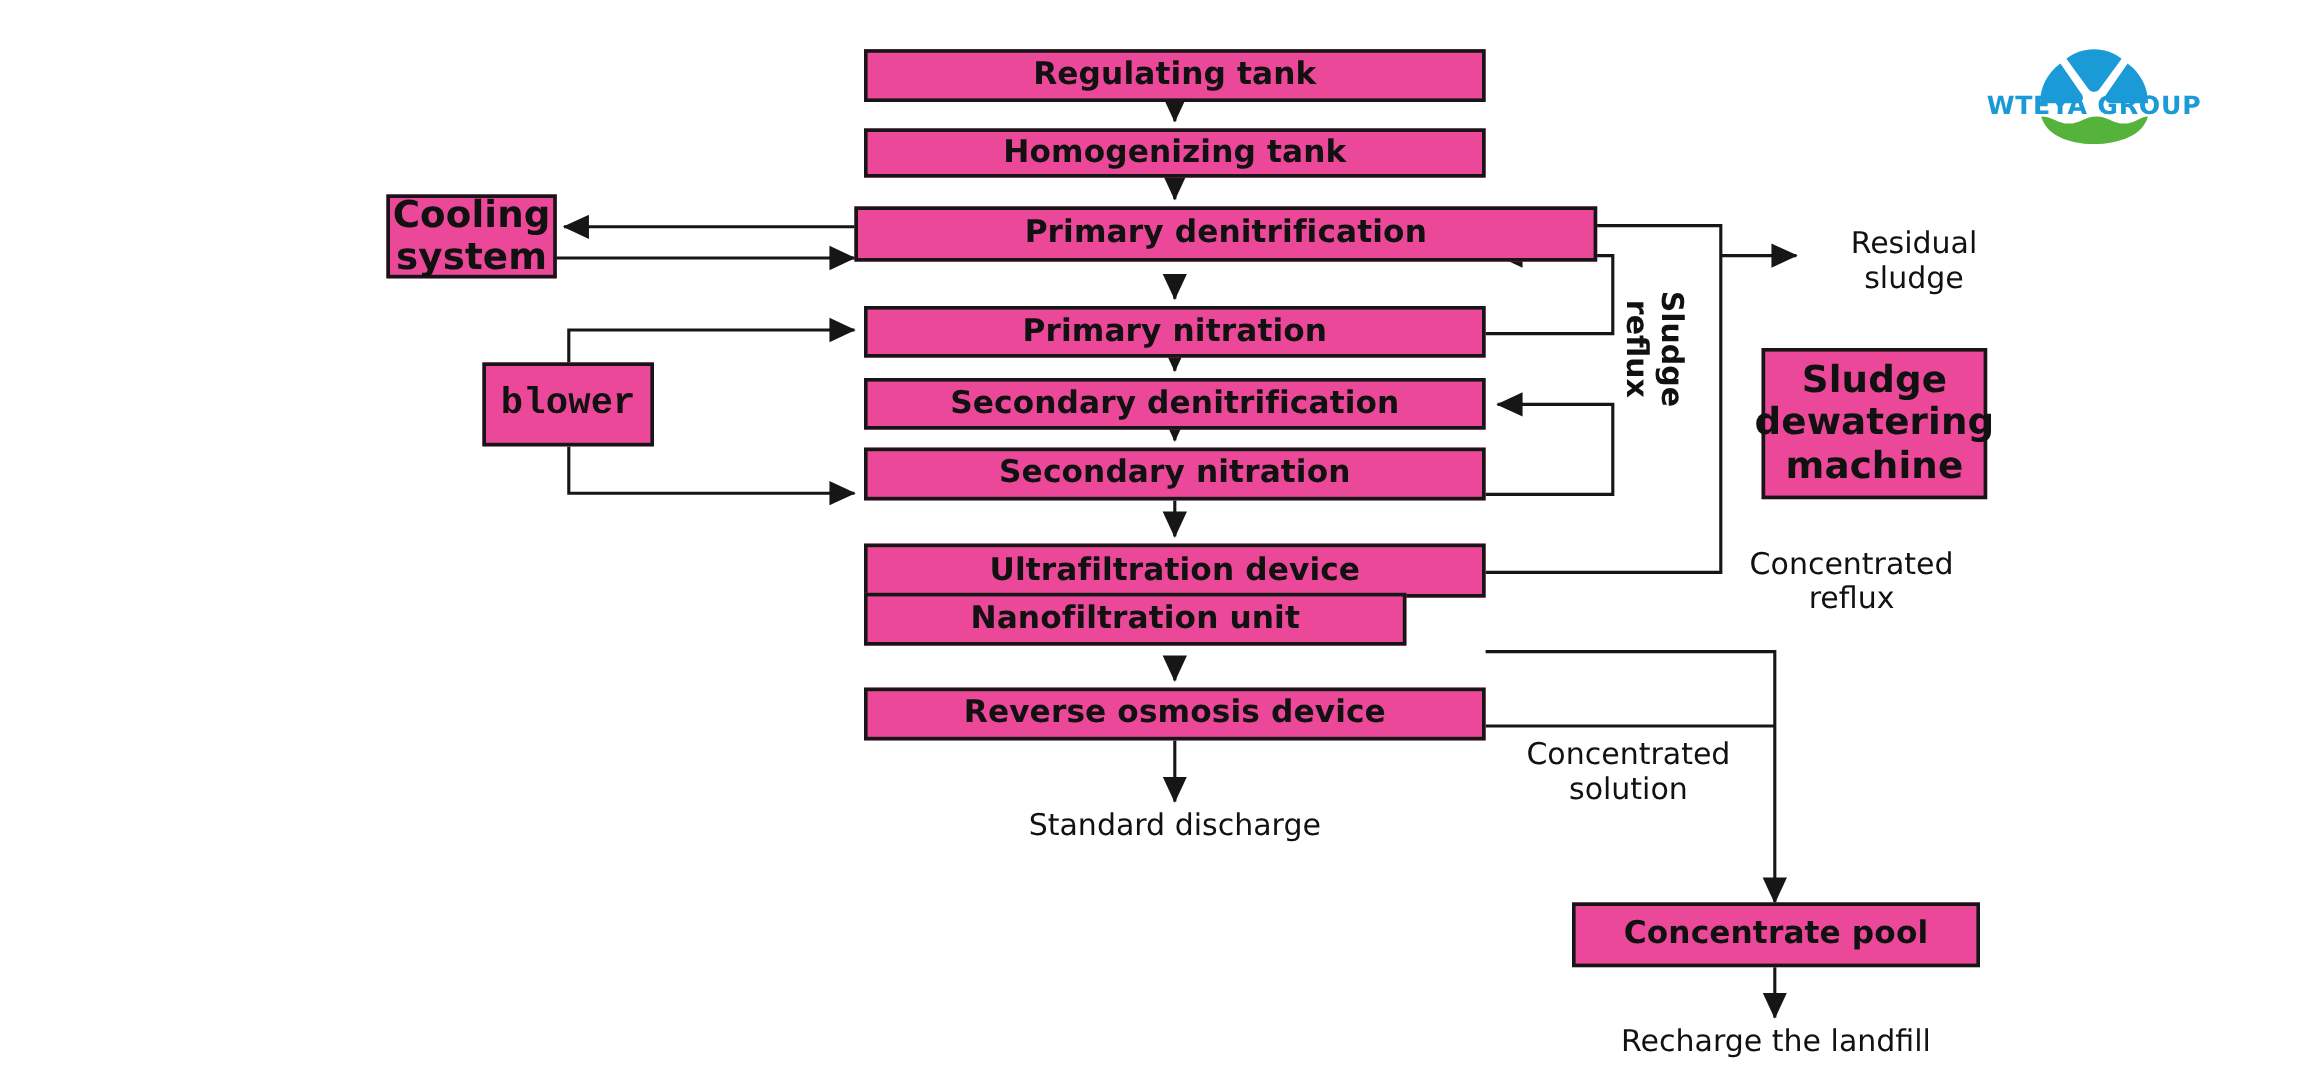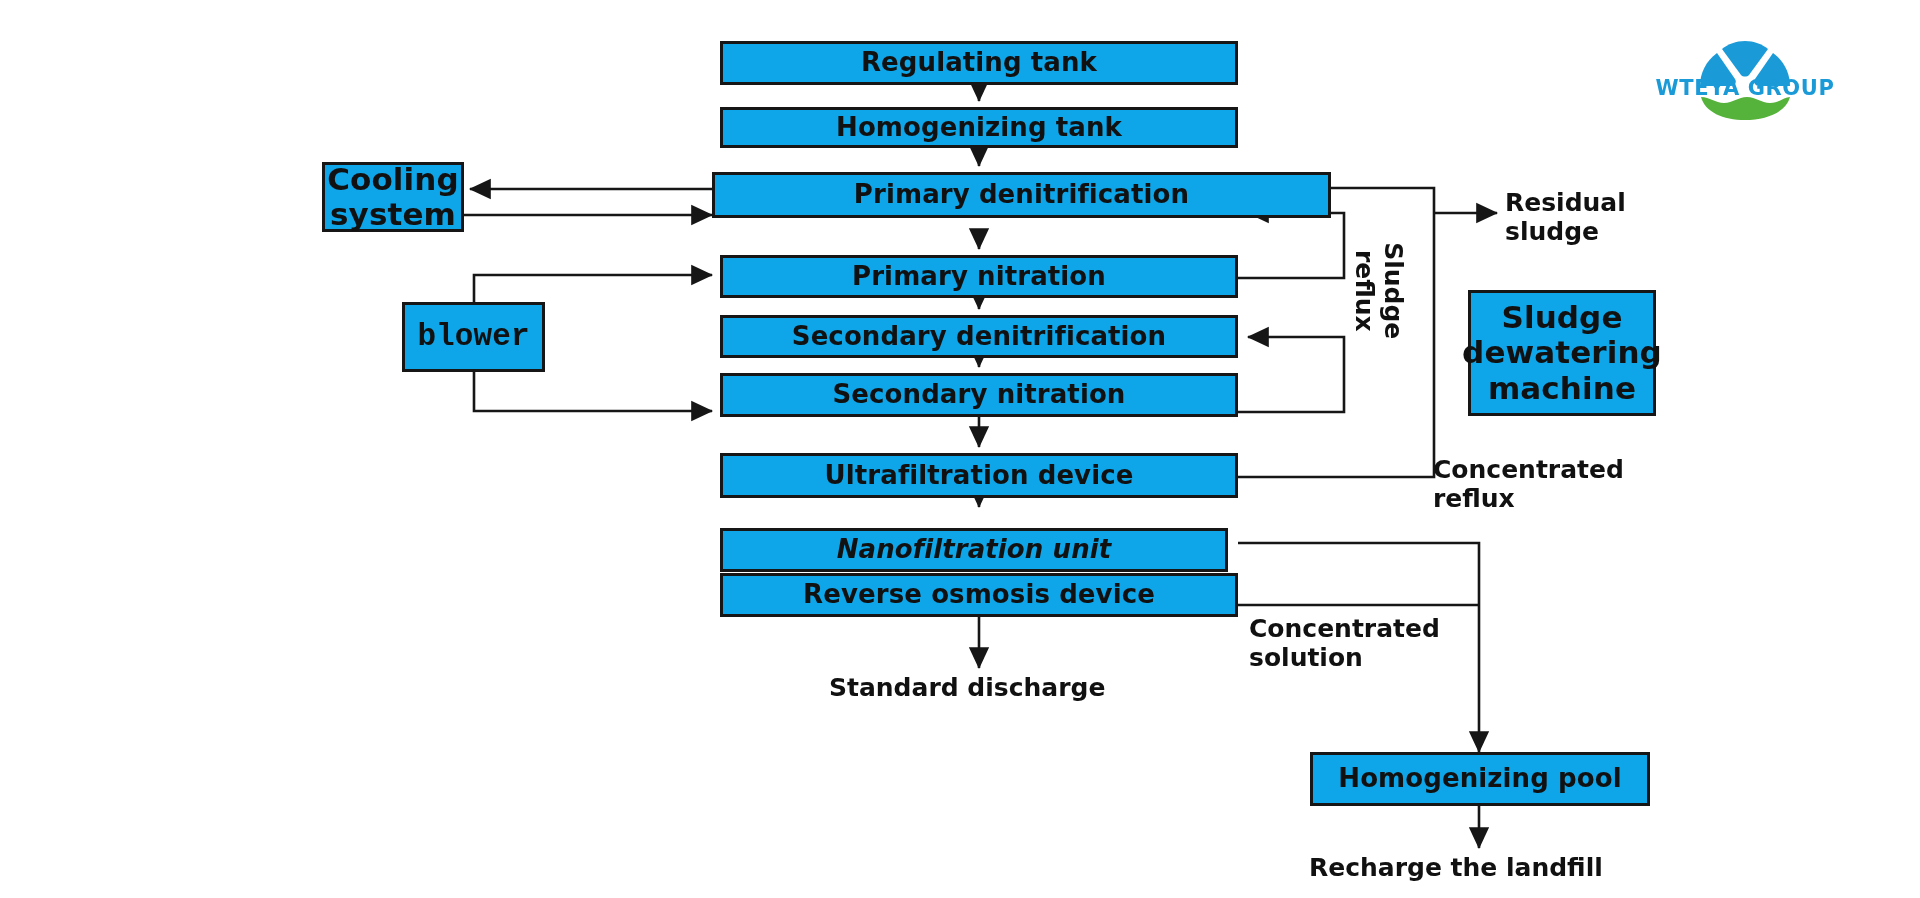--- a/index.html
+++ b/index.html
@@ -14,38 +14,39 @@
   #stage{position:absolute;left:0;top:0;width:1920px;height:898px;}
 
   
   #wires{position:absolute;left:0;top:0;width:1920px;height:898px;}
 
   
   .box{
     position:absolute;
     box-sizing:border-box;
     border:3px solid #161616;
-    background:#0ea5e9;
+    background:#ec4899;
     display:flex;align-items:center;justify-content:center;
     text-align:center;
     font-weight:bold;
     color:#111111;
     letter-spacing:.1px;
     line-height:1.14;
   }
   .box.main{font-size:26px;}
   .box.side{font-size:31px;}
 
   
   .label{
     position:absolute;
-    font-weight:bold;
+    font-weight:normal;
     color:#111111;
     font-size:25px;
     line-height:1.16;
+    text-align:center;
     white-space:pre-line;
   }
 
   
   .vlabel{
     position:absolute;
     font-weight:bold;
     color:#111111;
     font-size:25px;
     line-height:1.15;
@@ -118,34 +119,34 @@
   <div class="box main" style="left:712px;top:172px;width:619px;height:46px;">Primary denitrification</div>
 
   <div class="box main" style="left:720px;top:255px;width:518px;height:43px;">Primary nitration</div>
 
   <div class="box main" style="left:720px;top:315px;width:518px;height:43px;">Secondary denitrification</div>
 
   <div class="box main" style="left:720px;top:373px;width:518px;height:44px;">Secondary nitration</div>
 
   <div class="box main" style="left:720px;top:453px;width:518px;height:45px;text-align:right;">Ultrafiltration device</div>
 
-  <div class="box main" style="left:720px;top:528px;width:508px;height:44px;font-style:italic;">Nanofiltration unit</div>
+  <div class="box main" style="left:720px;top:494px;width:452px;height:44px;">Nanofiltration unit</div>
 
   <div class="box main" style="left:720px;top:573px;width:518px;height:44px;">Reverse osmosis device</div>
 
   <div class="box side" style="left:322px;top:162px;width:142px;height:70px;white-space:pre-line;">Cooling
 system</div>
 
   <div class="box side" style="left:402px;top:302px;width:143px;height:70px;font-family:Liberation Mono, monospace;">blower</div>
 
   <div class="box side" style="left:1468px;top:290px;width:188px;height:126px;white-space:pre-line;">Sludge
 dewatering
 machine</div>
 
-  <div class="box main" style="left:1310px;top:752px;width:340px;height:54px;">Homogenizing pool</div>
+  <div class="box main" style="left:1310px;top:752px;width:340px;height:54px;">Concentrate pool</div>
 
   <div class="vlabel" style="left:1313px;top:262px;width:130px;">Sludge
 reflux</div>
 
   <div class="label" style="left:1505px;top:188px;width:180px;">Residual
 sludge</div>
 
   <div class="label" style="left:1433px;top:455px;width:220px;">Concentrated
 reflux</div>
 

